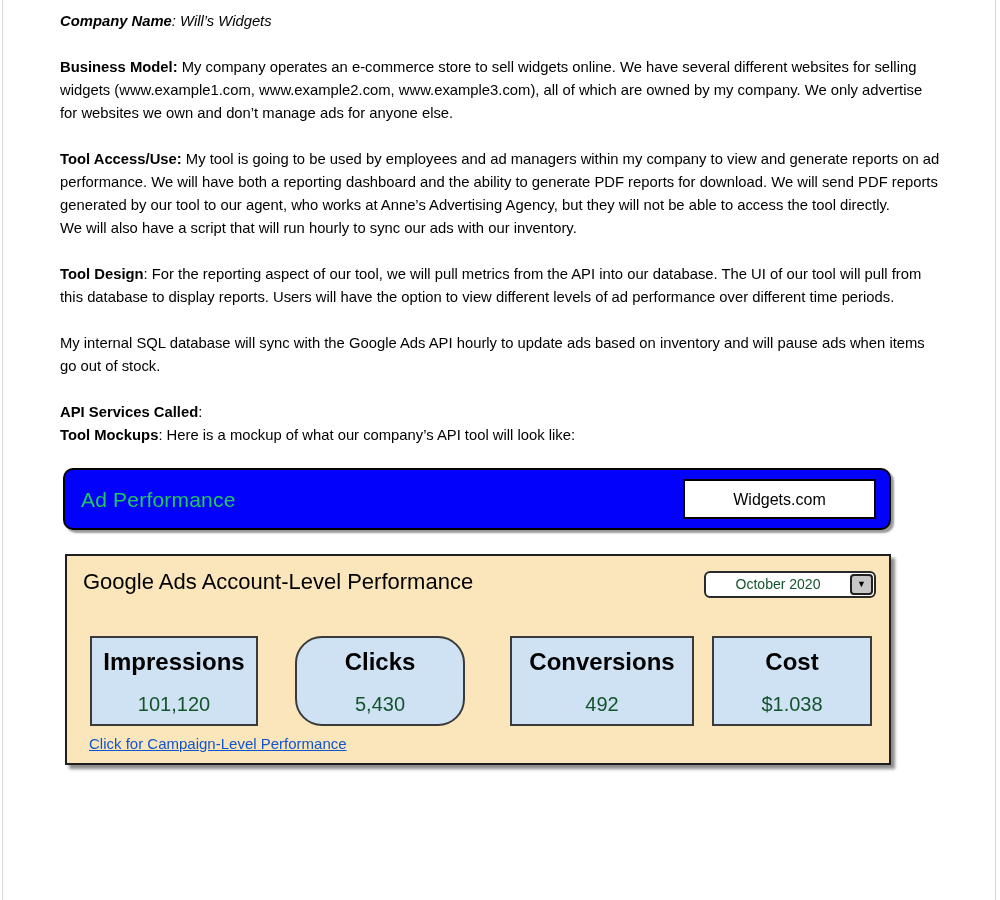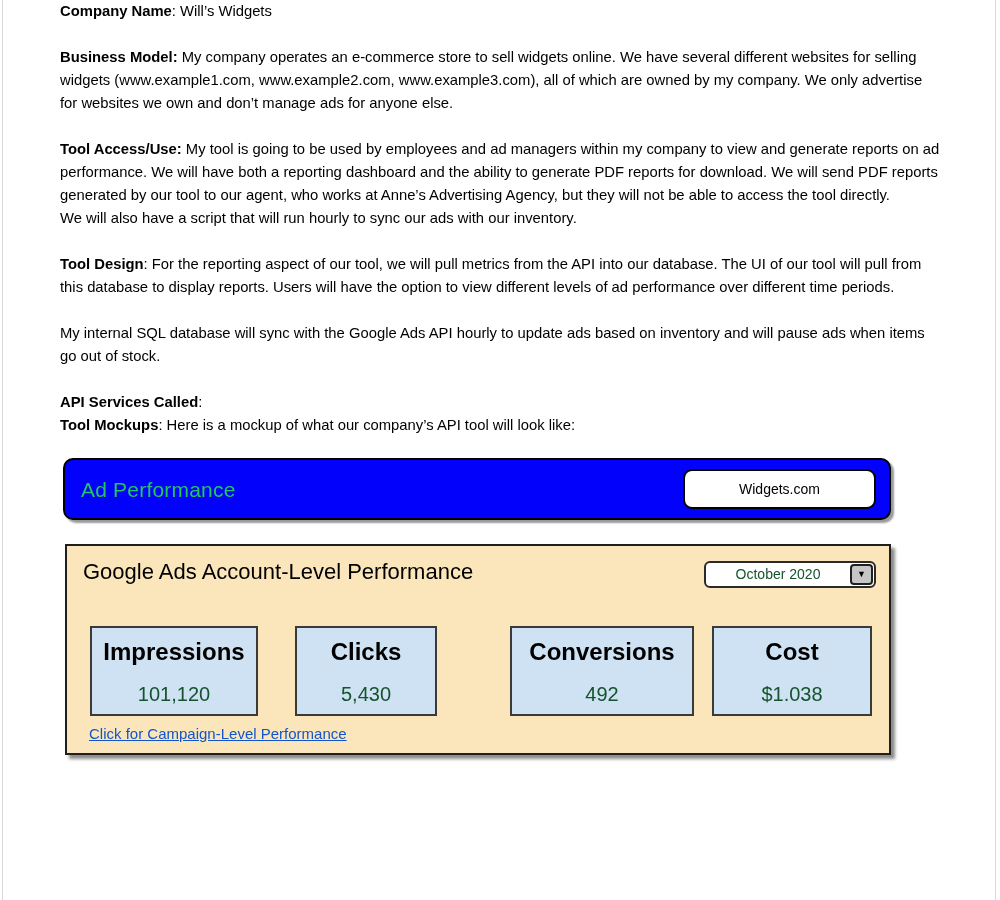--- a/index.html
+++ b/index.html
@@ -11,21 +11,21 @@
   }
   .page-border{position:absolute;top:0;bottom:0;width:1px;background:#d9d9d9;}
   .page-border.left{left:2px;}
   .page-border.right{left:995px;}
 
   .content{
     position:absolute;left:60px;top:0;width:882px;
     font-size:14.8px;line-height:23px;
   }
   .para{margin:0 0 23px 0;}
-  .para.first{margin-top:0;}
+  .para.first{margin-top:10px;font-style:italic;}
   .para b{font-weight:bold;}
 
   ul.bullet-list{margin:0 0 23px 0;padding:0;list-style:none;}
   ul.bullet-list li{position:relative;padding-left:58px;line-height:23px;}
   ul.bullet-list li::before{
     content:"";position:absolute;left:34px;top:8.5px;
     width:6.5px;height:6.5px;border-radius:50%;background:#000;
   }
   a.doc-link, a.campaign-link{color:#1155cc;text-decoration:underline;cursor:pointer;}
 
@@ -34,23 +34,23 @@
     box-sizing:border-box;
     margin:21px 0 0 3px;width:828px;height:62px;
     background:#0202fc;border:2px solid #000;border-radius:10px;
     box-shadow:3px 3px 2px rgba(0,0,0,0.40);
     display:flex;align-items:center;
   }
   .bar-title{margin-left:16px;font-size:21px;color:#22c55e;letter-spacing:0.2px;text-align:center;}
   .site-btn{
     box-sizing:border-box;
     margin-left:auto;margin-right:13px;width:193px;height:40px;
-    background:#ffffff;border:2px solid #000;border-radius:9px;
+    background:#ffffff;border:2px solid #000;border-radius:0;
     display:flex;align-items:center;justify-content:center;
-    font-size:14px;color:#000;cursor:pointer;
+    font-size:16px;color:#000;cursor:pointer;
   }
 
   .panel{
     box-sizing:border-box;position:relative;
     margin:24px 0 12px 5px;width:826px;height:211px;
     background:#fbe6bc;border:2px solid #1f1f1f;
     box-shadow:4px 4px 3px rgba(0,0,0,0.45);
   }
   .panel-title{position:absolute;left:16px;top:14px;font-size:22px;color:#000;}
   .dropdown{
@@ -67,21 +67,21 @@
   }
   .dd-arrow{font-size:9px;line-height:1;color:#000;}
 
   .card{
     box-sizing:border-box;position:absolute;top:80px;height:90px;
     background:#cfe2f3;border:2px solid #3a3a3a;
     display:flex;flex-direction:column;align-items:center;justify-content:space-between;
     padding:9px 4px 10px 4px;
   }
   .card.c0{left:23px;width:168px;}
-  .card.c1{left:228px;width:142px;}
+  .card.c1{left:228px;width:170px;border-radius:27px;}
   .card.c2{left:443px;width:184px;}
   .card.c3{left:645px;width:160px;}
   .card-label{font-size:24px;font-weight:bold;color:#000;line-height:1;padding-top:3px;}
   .card-value{font-size:20px;color:#14532d;line-height:1;}
 
   a.campaign-link{position:absolute;left:22px;bottom:8px;font-size:15px;}
 </style>
 </head>
 <body>
 

